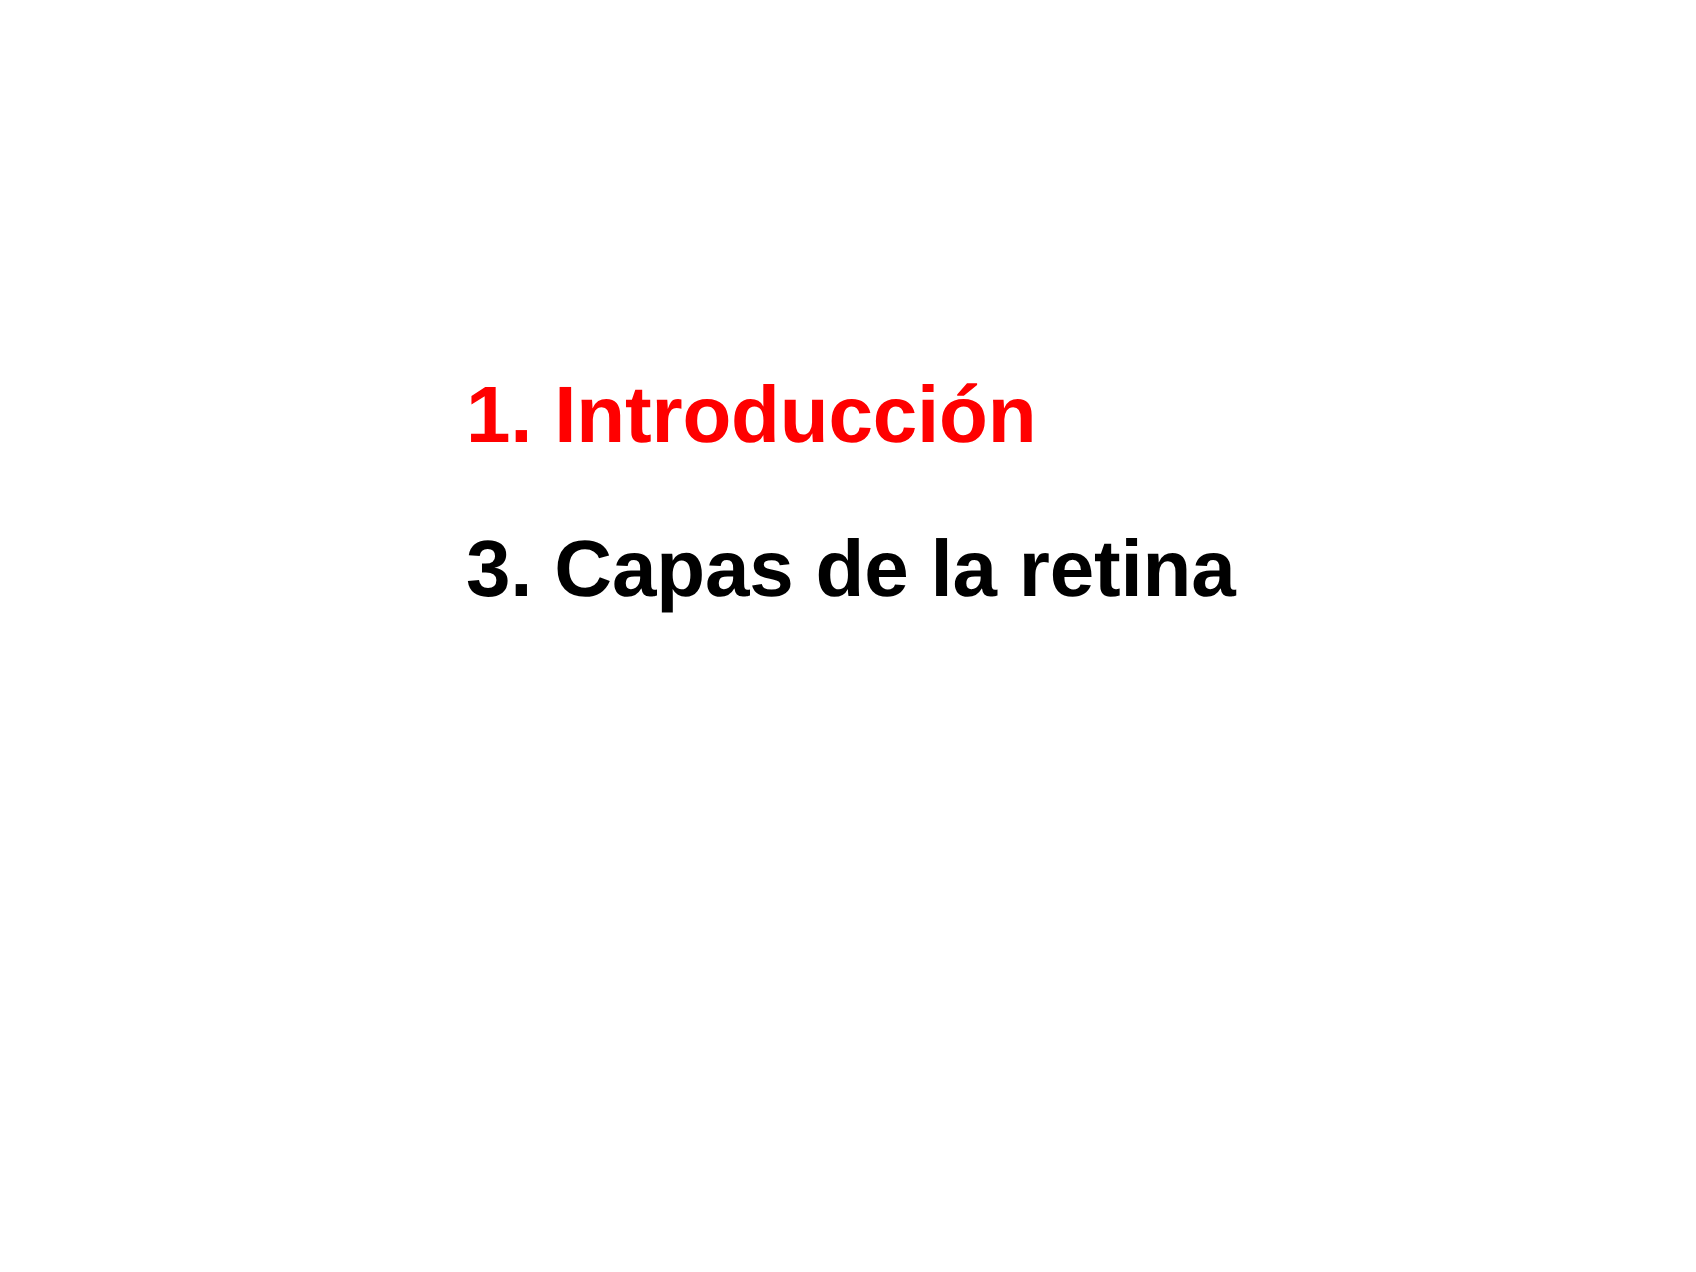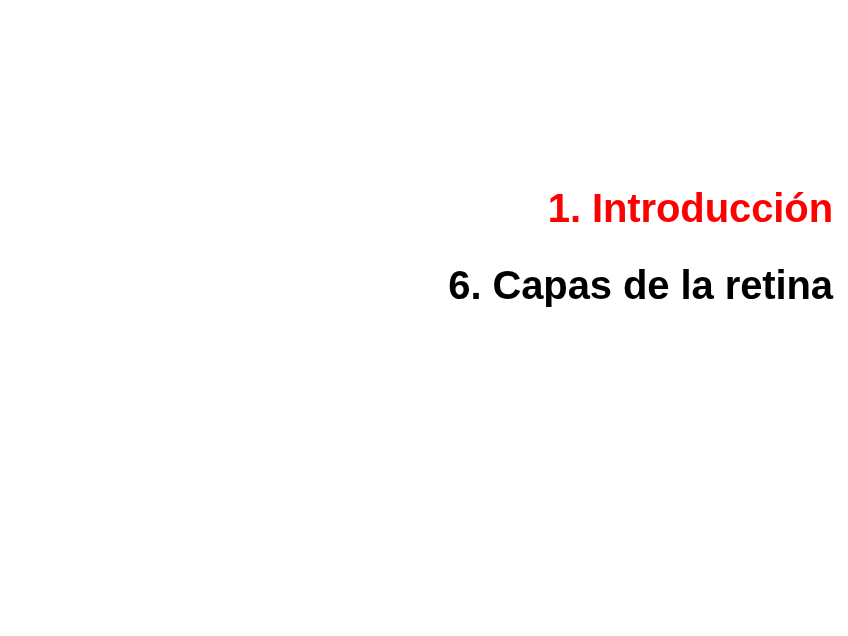--- a/index.html
+++ b/index.html
@@ -14,21 +14,20 @@
     font-family: "Liberation Sans", sans-serif;
     overflow: hidden;
   }
 
   #slide {
     position: relative;
     width: 704px;
     height: 636px;
     background: #FFFFFF;
     box-sizing: border-box;
-    text-align: right;
   }
 
   #outline-list {
     position: absolute;
     left: 233px;
     top: 186px;
     margin: 0;
     padding: 0;
     list-style: none;
     width: 600px;
@@ -62,19 +61,19 @@
 
 <div id="slide">
 
   <ul id="outline-list">
 
     <li class="outline-item is-active">
       <span class="outline-text">1. Introducción</span>
     </li>
 
     <li class="outline-item">
-      <span class="outline-text">6. Capas de la retina</span>
+      <span class="outline-text">3. Capas de la retina</span>
     </li>
 
 
   </ul>
 
 </div>
 
 </body></html>

